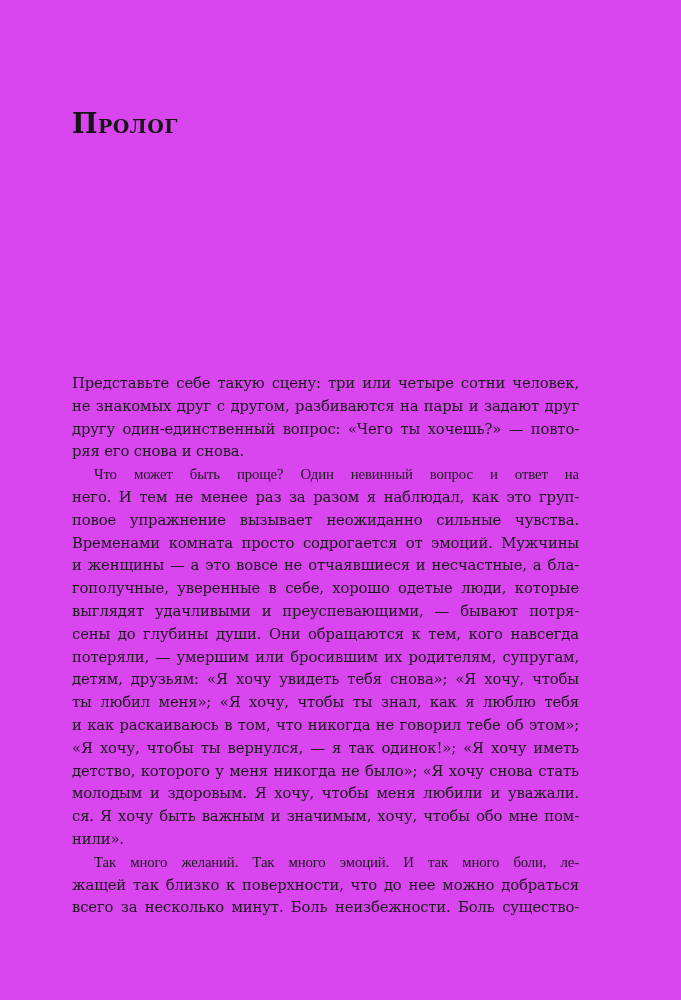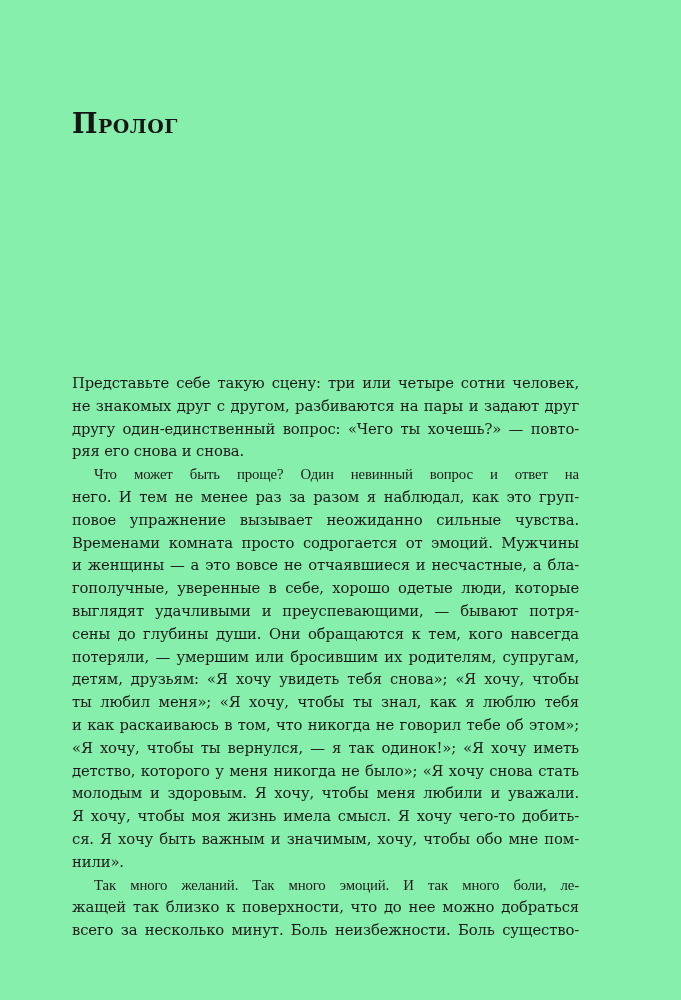--- a/index.html
+++ b/index.html
@@ -4,21 +4,21 @@
 <style>
   html, body {
     margin: 0;
     padding: 0;
     background: #ffffff;
   }
   .page {
     position: relative;
     width: 681px;
     height: 1000px;
-    background: #86efac;
+    background: #d946ef;
     overflow: hidden;
     font-family: "DejaVu Serif", "Liberation Serif", serif;
     color: #1a1a1a;
   }
   .heading {
     position: absolute;
     left: 72px;
     top: 110px;
     margin: 0;
     font-size: 27px;
@@ -77,21 +77,20 @@
         <div class="line">гополучные, уверенные в себе, хорошо одетые люди, которые</div>
         <div class="line">выглядят удачливыми и преуспевающими, — бывают потря-</div>
         <div class="line">сены до глубины души. Они обращаются к тем, кого навсегда</div>
         <div class="line">потеряли, — умершим или бросившим их родителям, супругам,</div>
         <div class="line">детям, друзьям: «Я хочу увидеть тебя снова»; «Я хочу, чтобы</div>
         <div class="line">ты любил меня»; «Я хочу, чтобы ты знал, как я люблю тебя</div>
         <div class="line">и как раскаиваюсь в том, что никогда не говорил тебе об этом»;</div>
         <div class="line">«Я хочу, чтобы ты вернулся, — я так одинок!»; «Я хочу иметь</div>
         <div class="line">детство, которого у меня никогда не было»; «Я хочу снова стать</div>
         <div class="line">молодым и здоровым. Я хочу, чтобы меня любили и уважали.</div>
-        <div class="line">Я хочу, чтобы моя жизнь имела смысл. Я хочу чего-то добить-</div>
         <div class="line">ся. Я хочу быть важным и значимым, хочу, чтобы обо мне пом-</div>
         <div class="line final">нили».</div>
       </div>
       <div class="para indent">
         <div class="line">Так много желаний. Так много эмоций. И так много боли, ле-</div>
         <div class="line">жащей так близко к поверхности, что до нее можно добраться</div>
         <div class="line">всего за несколько минут. Боль неизбежности. Боль существо-</div>
       </div>
     </div>
 </div>

